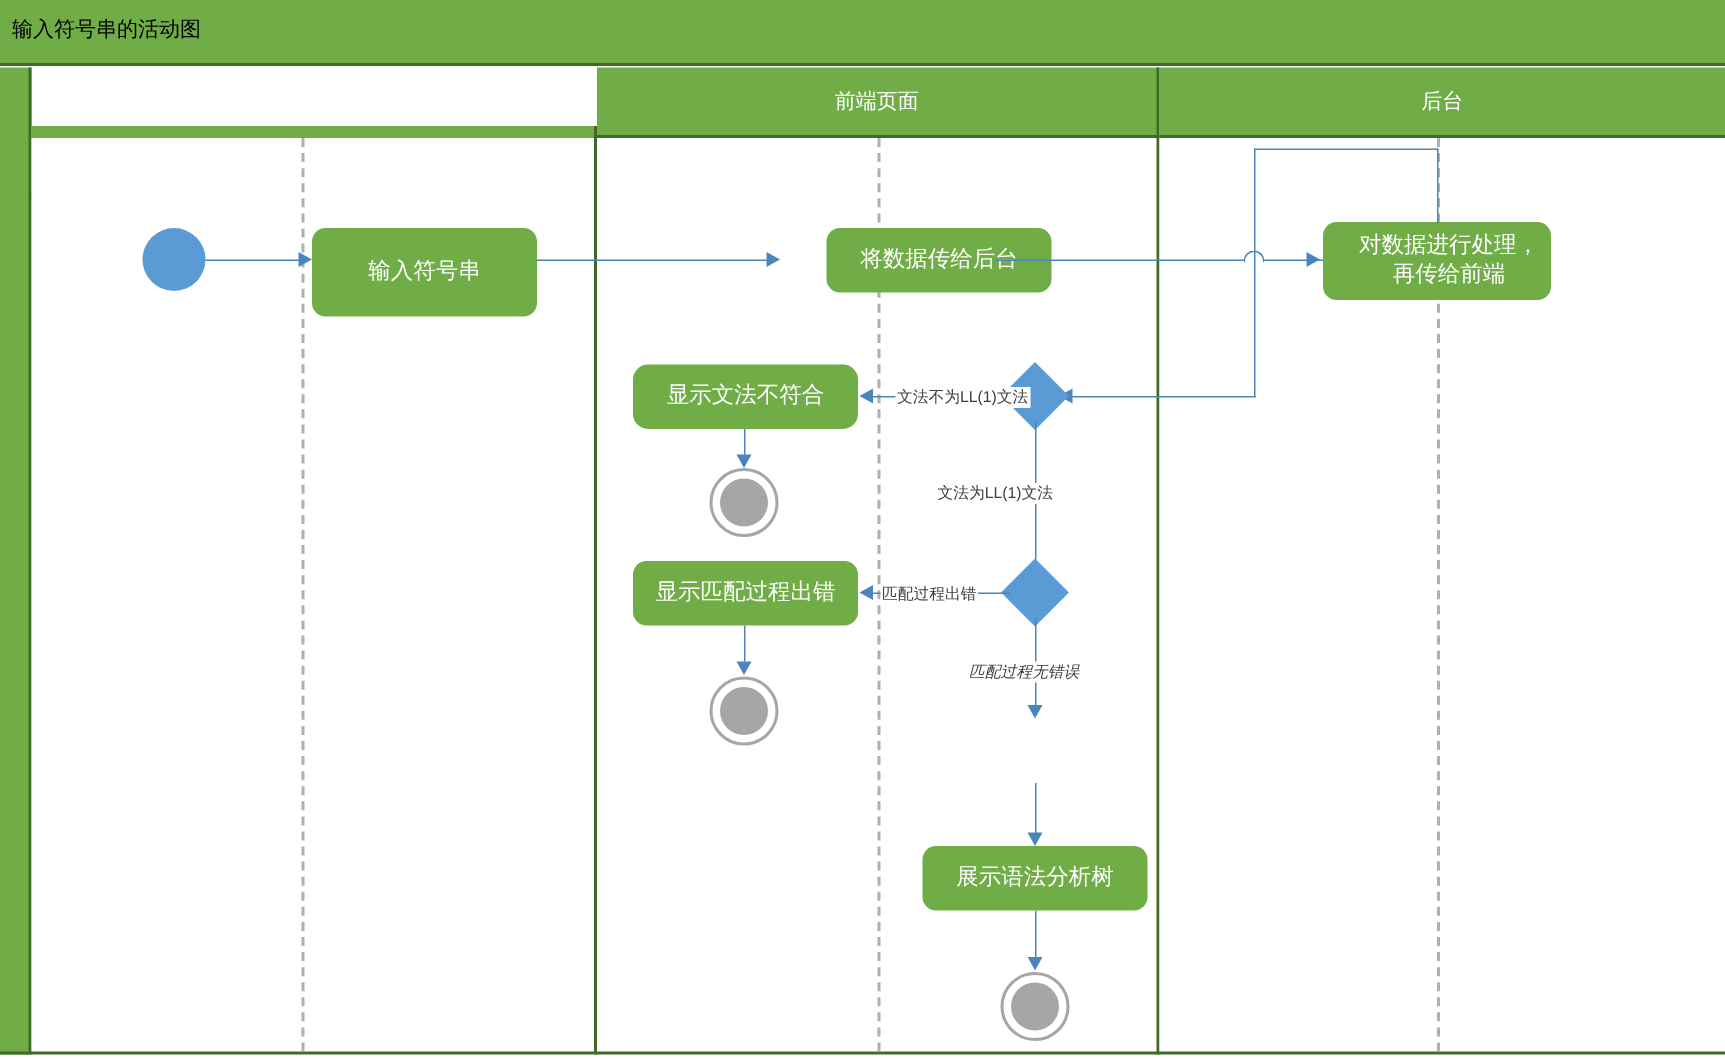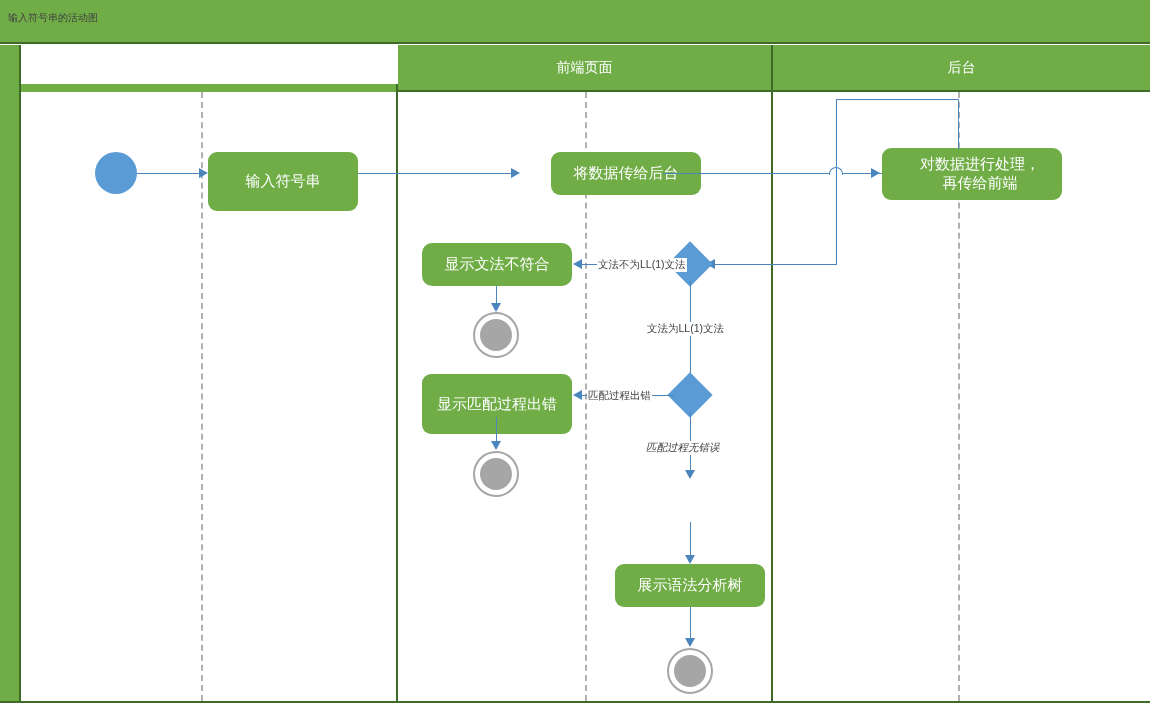--- a/index.html
+++ b/index.html
@@ -26,22 +26,22 @@
     width: 1150px;
     height: 44px;
     background: #70ad47;
     border-bottom: 2px solid #3f6b28;
     box-sizing: border-box;
   }
   .title-text {
     position: absolute;
     left: 8px;
     top: 11px;
-    font-size: 10px;
-    color: #404040;
+    font-size: 14px;
+    color: #000000;
     white-space: nowrap;
   }
 
   
   .lane-spine {
     position: absolute;
     left: 0;
     top: 45px;
     width: 21px;
     height: 658px;
@@ -247,21 +247,21 @@
   <div class="arrow right" style="left:511px; top:168px;"></div>
 
   <div class="node" style="left:513px; top:152px; width:150px; height:43px;margin-left:38px;">
     <span>将数据传给后台</span>
   </div>
 
   <div class="hline" style="left:663px; top:173px; width:219px;"></div>
   <div class="hop" style="left:829px; top:167px;"></div>
   <div class="arrow right" style="left:871px; top:168px;"></div>
 
-  <div class="node" style="left:882px; top:148px; width:180px; height:52px;padding-left:16px;">
+  <div class="node" style="left:882px; top:148px; width:152px; height:52px;padding-left:16px;">
     <span>对数据进行处理，
 再传给前端</span>
   </div>
 
   <div class="vline" style="left:958px; top:99px; height:50px;"></div>
   <div class="hline" style="left:836px; top:99px; width:123px;"></div>
   <div class="vline" style="left:836px; top:99px; height:166px;"></div>
   <div class="hline" style="left:708px; top:264px; width:129px;"></div>
   <div class="arrow left" style="left:706px; top:259px;"></div>
 
@@ -273,29 +273,29 @@
 
   <div class="node" style="left:422px; top:243px; width:150px; height:43px;border-radius:10px;">
     <span>显示文法不符合</span>
   </div>
 
   <div class="vline" style="left:496px; top:286px; height:23px;"></div>
   <div class="arrow down" style="left:491px; top:303px;"></div>
   <div class="end-node" style="left:473px; top:312px;"></div>
 
   <div class="vline" style="left:690px; top:281px; height:96px;"></div>
-  <div class="edge-label" style="left:646px; top:322px;text-align:center;">文法为LL(1)文法</div>
+  <div class="edge-label" style="left:624px; top:322px;text-align:center;">文法为LL(1)文法</div>
 
   <div class="decision" style="left:674px; top:379px;"></div>
 
   <div class="hline" style="left:576px; top:395px; width:98px;"></div>
   <div class="arrow left" style="left:573px; top:390px;"></div>
   <div class="edge-label" style="left:587px; top:389px;">匹配过程出错</div>
 
-  <div class="node" style="left:422px; top:374px; width:150px; height:60px;">
+  <div class="node" style="left:422px; top:374px; width:150px; height:43px;">
     <span>显示匹配过程出错</span>
   </div>
 
   <div class="vline" style="left:496px; top:417px; height:24px;"></div>
   <div class="arrow down" style="left:491px; top:441px;"></div>
   <div class="end-node" style="left:473px; top:451px;"></div>
 
   <div class="vline" style="left:690px; top:412px; height:60px;"></div>
   <div class="arrow down" style="left:685px; top:470px;"></div>
   <div class="edge-label" style="left:645px; top:441px;font-style:italic;">匹配过程无错误</div>

